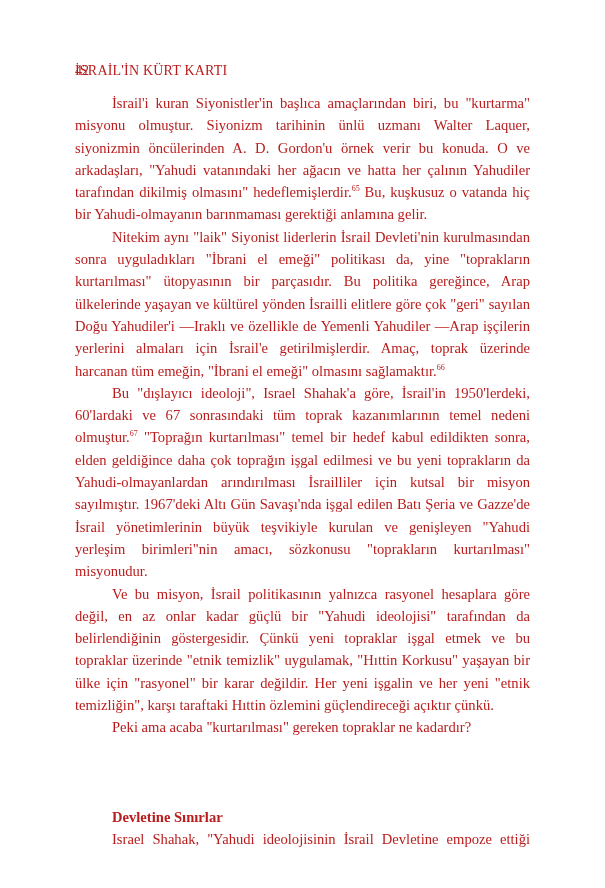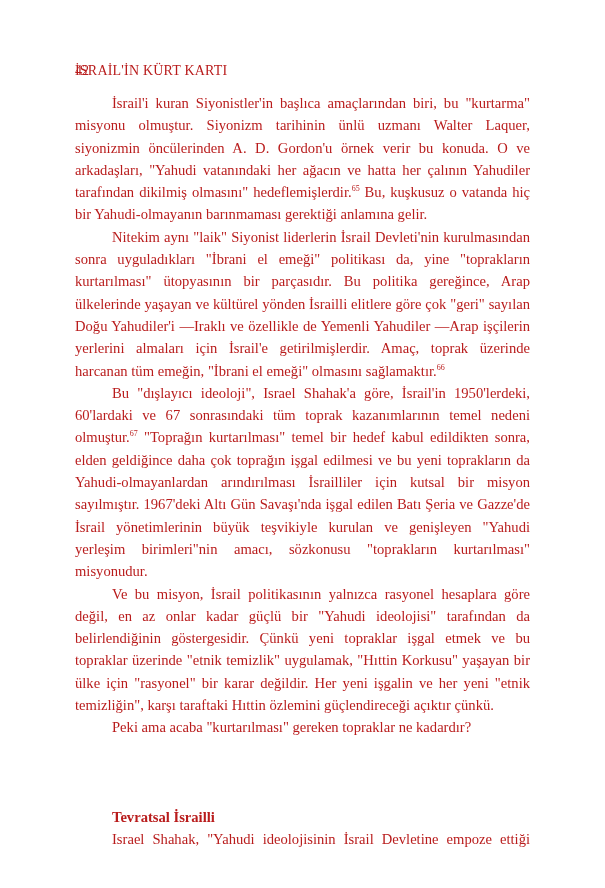--- a/index.html
+++ b/index.html
@@ -33,16 +33,16 @@
     <span class="running-title">İSRAİL'İN KÜRT KARTI</span>
   </div>
 
   <div class="body">
     <p class="para"><span>İsrail'i kuran Siyonistler'in başlıca amaçlarından biri, bu "kurtarma" misyonu olmuştur. Siyonizm tarihinin ünlü uzmanı Walter Laquer, siyonizmin öncülerinden A. D. Gordon'u örnek verir bu konuda. O ve arkadaşları, "Yahudi vatanındaki her ağacın ve hatta her çalının Yahudiler tarafından dikilmiş olmasını" hedeflemişlerdir.</span><sup>65</sup><span> Bu, kuşkusuz o vatanda hiç bir Yahudi-olmayanın barınmaması gerektiği anlamına gelir.</span></p>
     <p class="para"><span>Nitekim aynı "laik" Siyonist liderlerin İsrail Devleti'nin kurulmasından sonra uyguladıkları "İbrani el emeği" politikası da, yine "toprakların kurtarılması" ütopyasının bir parçasıdır. Bu politika gereğince, Arap ülkelerinde yaşayan ve kültürel yönden İsrailli elitlere göre çok "geri" sayılan Doğu Yahudiler'i —Iraklı ve özellikle de Yemenli Yahudiler —Arap işçilerin yerlerini almaları için İsrail'e getirilmişlerdir. Amaç, toprak üzerinde harcanan tüm emeğin, "İbrani el emeği" olmasını sağlamaktır.</span><sup>66</sup><span></span></p>
     <p class="para"><span>Bu "dışlayıcı ideoloji", Israel Shahak'a göre, İsrail'in 1950'lerdeki, 60'lardaki ve 67 sonrasındaki tüm toprak kazanımlarının temel nedeni olmuştur.</span><sup>67</sup><span> "Toprağın kurtarılması" temel bir hedef kabul edildikten sonra, elden geldiğince daha çok toprağın işgal edilmesi ve bu yeni toprakların da Yahudi-olmayanlardan arındırılması İsrailliler için kutsal bir misyon sayılmıştır. 1967'deki Altı Gün Savaşı'nda işgal edilen Batı Şeria ve Gazze'de İsrail yönetimlerinin büyük teşvikiyle kurulan ve genişleyen "Yahudi yerleşim birimleri"nin amacı, sözkonusu "toprakların kurtarılması" misyonudur.</span></p>
     <p class="para"><span>Ve bu misyon, İsrail politikasının yalnızca rasyonel hesaplara göre değil, en az onlar kadar güçlü bir "Yahudi ideolojisi" tarafından da belirlendiğinin göstergesidir. Çünkü yeni topraklar işgal etmek ve bu topraklar üzerinde "etnik temizlik" uygulamak, "Hıttin Korkusu" yaşayan bir ülke için "rasyonel" bir karar değildir. Her yeni işgalin ve her yeni "etnik temizliğin", karşı taraftaki Hıttin özlemini güçlendireceği açıktır çünkü.</span></p>
     <p class="para"><span>Peki ama acaba "kurtarılması" gereken topraklar ne kadardır?</span></p>
     <div class="gap"></div>
-    <p class="heading">Tevratsal İsrailli</p>
+    <p class="heading">Devletine Sınırlar</p>
     <p class="para" style="text-align-last: justify;"><span>Israel Shahak, "Yahudi ideolojisinin İsrail Devletine empoze ettiği</span></p>
   </div>
 </div>
 
 </body></html>

